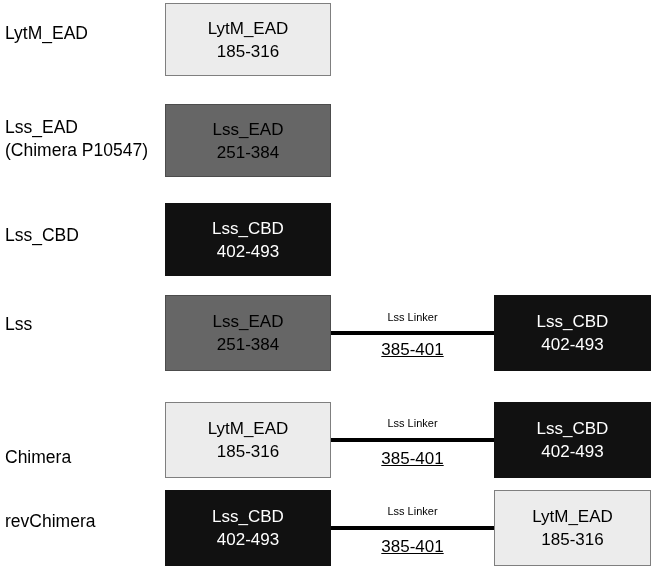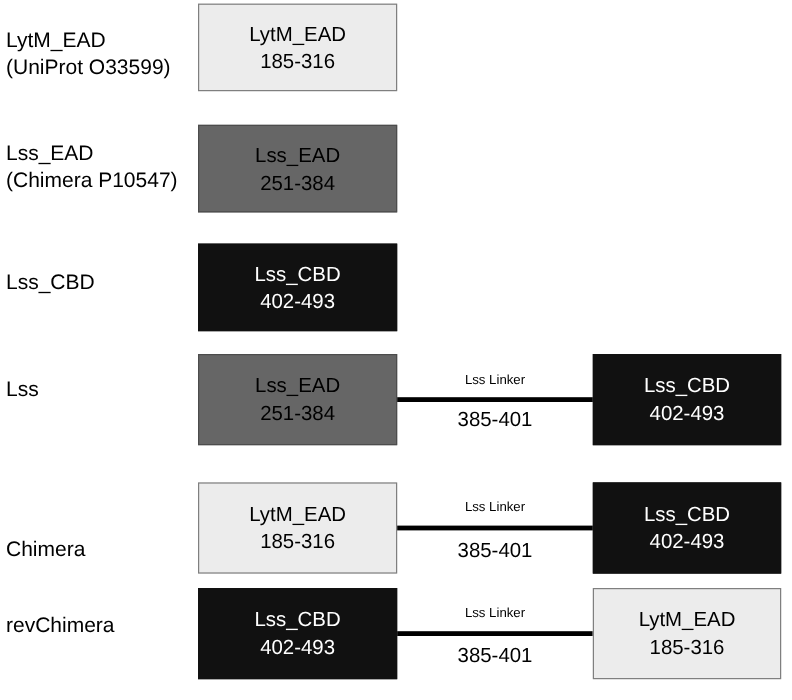--- a/index.html
+++ b/index.html
@@ -78,31 +78,31 @@
     line-height: 20px;
     text-align: center;
     white-space: nowrap;
   }
   .linker-range {
     position: absolute;
     font-size: 17px;
     line-height: 20px;
     text-align: center;
     white-space: nowrap;
+    text-decoration: underline;
   }
 </style>
 </head>
 <body>
 
 <div id="diagram">
 
   <div class="row" style="top:0px;height:96px;">
     <div class="row-label" style="top:22px;">
       <span class="line1">LytM_EAD</span>
-      <span class="line2">(UniProt O33599)</span>
     </div>
     <div class="box fill-light" style="left:165px;top:3px;width:166px;height:73px;">
       <span class="box-name">LytM_EAD</span>
       <span class="box-range">185-316</span>
     </div>
   </div>
 
   <div class="row" style="top:96px;height:100px;">
     <div class="row-label" style="top:20px;">
       <span class="line1">Lss_EAD</span>

